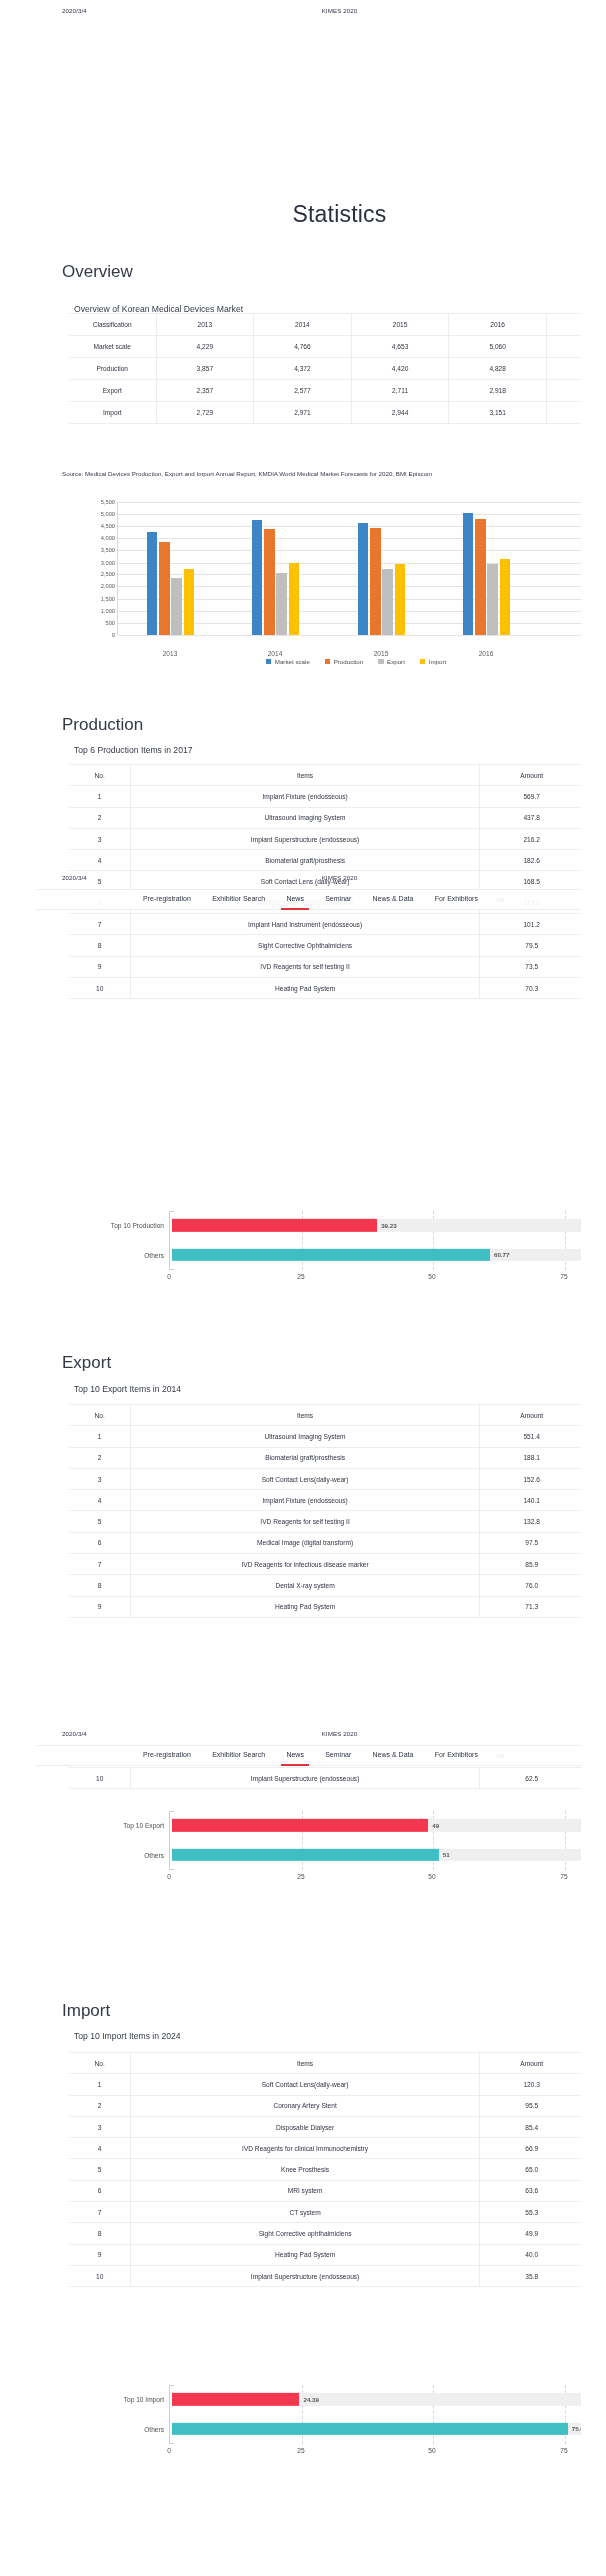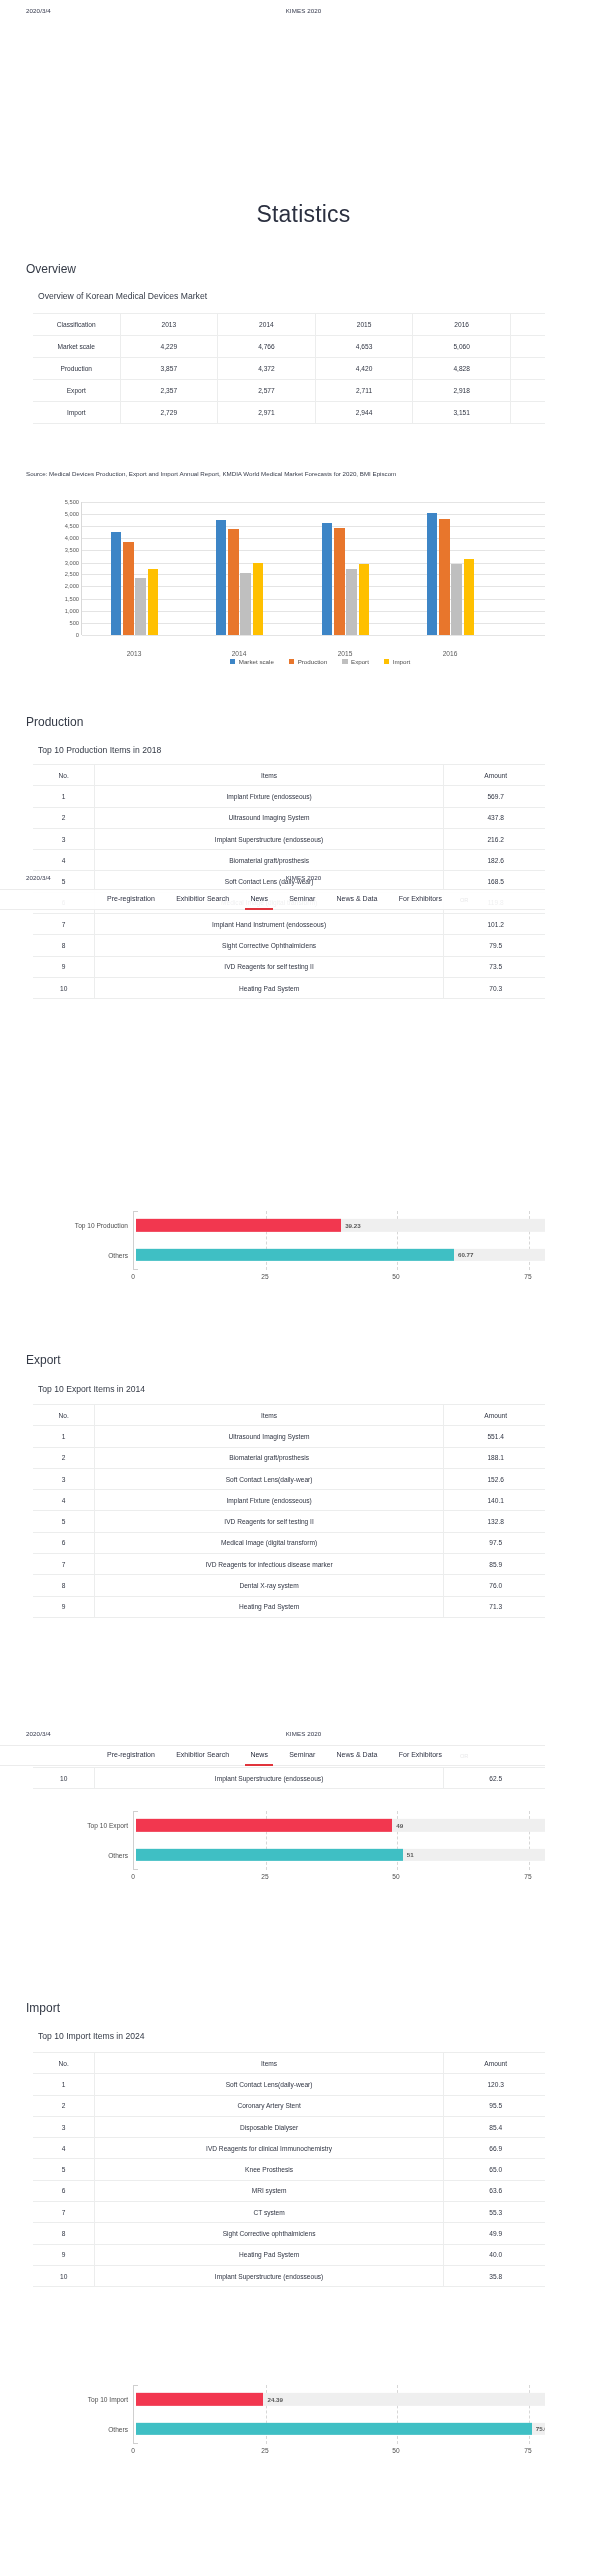--- a/index.html
+++ b/index.html
@@ -8,20 +8,21 @@
     background: #ffffff;
     font-family: "Liberation Sans", sans-serif;
     color: #2c3142;
   }
   .page {
     position: relative;
     width: 545px;
     height: 2576px;
     overflow: hidden;
     background: #fff;
+    margin-left: 36px;
   }
   
   .runhead {
     position: absolute;
     left: 0; width: 607px;
     font-size: 6.2px;
     color: #33374a;
     letter-spacing: 0.1px;
   }
   .runhead .rh-date { position: absolute; left: 26px; top: 0; }
@@ -66,21 +67,21 @@
     font-size: 23px;
     font-weight: 400;
     color: #2b3040;
     letter-spacing: 0.2px;
   }
 
   
   .sec-h {
     position: absolute;
     left: 26px;
-    font-size: 12px;
+    font-size: 17px;
     font-weight: 400;
     color: #343a46;
   }
   .sub-h {
     position: absolute;
     left: 38px;
     font-size: 8.6px;
     font-weight: 400;
     color: #343a46;
   }
@@ -254,21 +255,21 @@
 <div class="page">
 
   <div class="runhead" style="top:7.4px;">
     <span class="rh-date">2020/3/4</span>
     <span class="rh-title">KIMES 2020</span>
   </div>
 
   <div class="doc-title">Statistics</div>
 
   <div class="sec-h" style="top:262px;">Overview</div>
-  <div class="sub-h" style="top:291px;">Overview of Korean Medical Devices Market</div>
+  <div class="sub-h" style="top:304px;">Overview of Korean Medical Devices Market</div>
 
   <table class="dt ovt" style="top:313px;">
     <thead>
       <tr>
         <th class="c-cls">Classification</th>
         <th class="c-yr">2013</th>
         <th class="c-yr">2014</th>
         <th class="c-yr">2015</th>
         <th class="c-yr">2016</th>
         <th class="c-yr"></th>
@@ -386,21 +387,21 @@
           <span>Export</span>
         </span>
         <span class="li">
           <span class="sw" style="background:#ffc000;"></span>
           <span>Import</span>
         </span>
       </div>
     </div>
 
   <div class="sec-h" style="top:715px;">Production</div>
-  <div class="sub-h" style="top:745px;">Top 10 Production Items in 2018</div>
+  <div class="sub-h" style="top:745px;">Top 6 Production Items in 2017</div>
   <table class="dt t10" style="top:764px;" id="prod-table">
       <thead>
         <tr>
           <th class="c-no">No.</th>
           <th class="c-it">Items</th>
           <th class="c-am">Amount</th>
           <th class="c-pr">Pr</th>
         </tr>
       </thead>
       <tbody>

